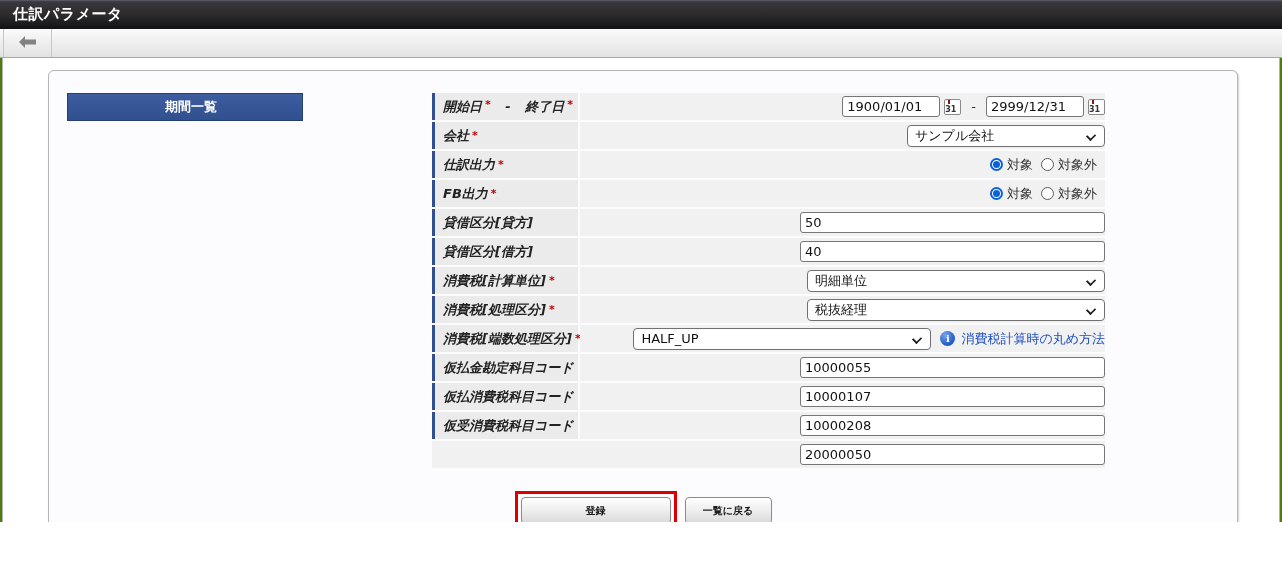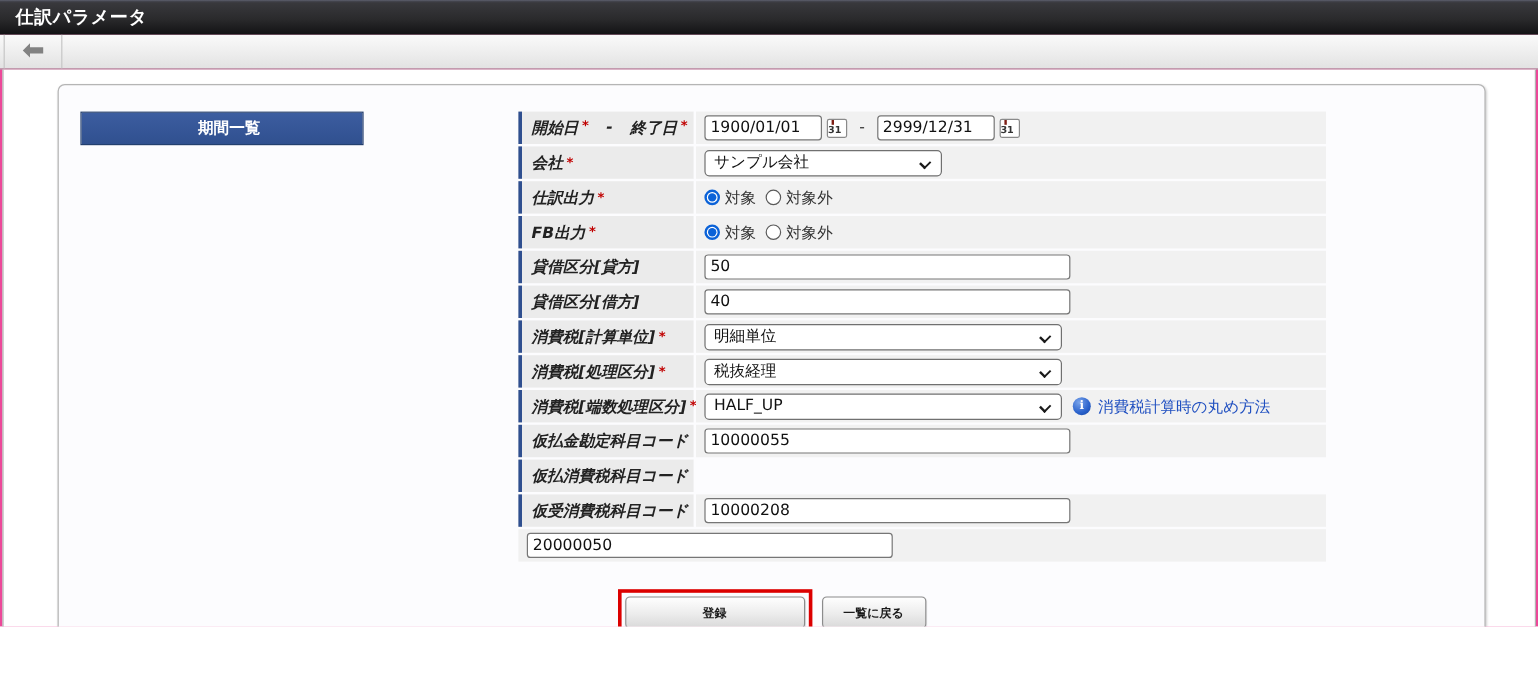--- a/index.html
+++ b/index.html
@@ -1,17 +1,17 @@
 <!DOCTYPE html>
 <html><head>
 <meta charset="utf-8">
 <style>
   * { margin:0; padding:0; box-sizing:border-box; }
   html,body { width:1282px; height:561px; background:#fff; font-family:"DejaVu Sans","Liberation Sans",sans-serif; }
-  .page { position:relative; width:1282px; height:522px; background:#ec4899; overflow:hidden; }
+  .page { position:relative; width:1282px; height:522px; background:#4d7c0f; overflow:hidden; }
 
   
   .titlebar {
     position:absolute; left:0; top:0; width:1282px; height:29px;
     background:linear-gradient(#43434b 0%, #38383c 10%, #2a2a2c 55%, #121214 100%);
     display:flex; align-items:center; padding-left:13px;
     box-shadow:inset 0 1px 0 rgba(120,125,150,.35);
   }
   .titlebar .ttl { color:#fff; font-size:15px; font-weight:bold; letter-spacing:.5px; }
 
@@ -52,21 +52,21 @@
   .form { position:absolute; left:383px; top:22px; width:673px; }
   .row { display:flex; height:27px; margin-bottom:2px; }
   .lbl {
     width:146px; margin-right:2px; background:#ebebeb;
     border-left:3px solid #2f4f8f;
     display:flex; align-items:center; padding:0 5px 0 8px;
     font-size:13px; font-weight:bold; color:#222; white-space:nowrap;font-style:italic;
   }
   .lbl.spread { justify-content:space-between; }
   .req { color:#c00000; font-size:11px; margin-left:3px; vertical-align:top; }
-  .fld { flex:1; background:#f1f1f1; display:flex; align-items:center; padding-left:7px; font-size:13px; color:#333; }
+  .fld { flex:1; background:#f1f1f1; display:flex; align-items:center; padding-left:7px; font-size:13px; color:#333;justify-content:flex-end; }
 
   input.txt {
     height:21px; border:1px solid #767676; border-radius:3px; background:#fff;
     font-family:inherit; font-size:13px; color:#111; padding:0 4px;
   }
   .w-date { width:98px; }
   .w-code { width:305px; }
 
   .dash { margin:0 10px; color:#333; }
   .lbl-dash { color:#222; margin:0 2px; }
@@ -288,20 +288,23 @@
             </div>
           <div class="fld">
             <input class="txt w-code" type="text" value="10000055" style="">
           </div>
         </div>
 
         <div class="row">
           <div class="lbl">
               <span>仮払消費税科目コード</span>
             </div>
+          <div class="fld">
+            <input class="txt w-code" type="text" value="10000107" style="">
+          </div>
         </div>
 
         <div class="row">
           <div class="lbl">
               <span>仮受消費税科目コード</span>
             </div>
           <div class="fld">
             <input class="txt w-code" type="text" value="10000208" style="">
           </div>
         </div>

